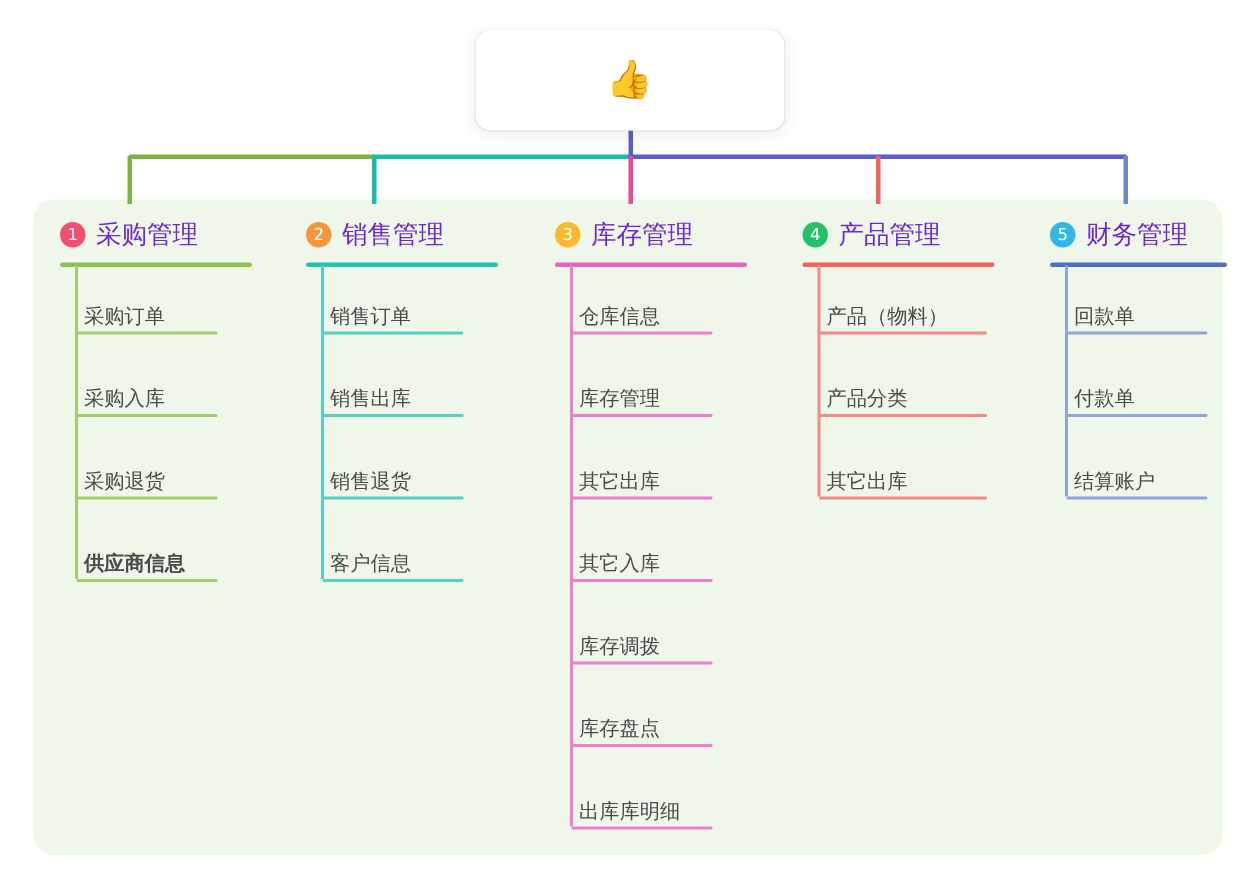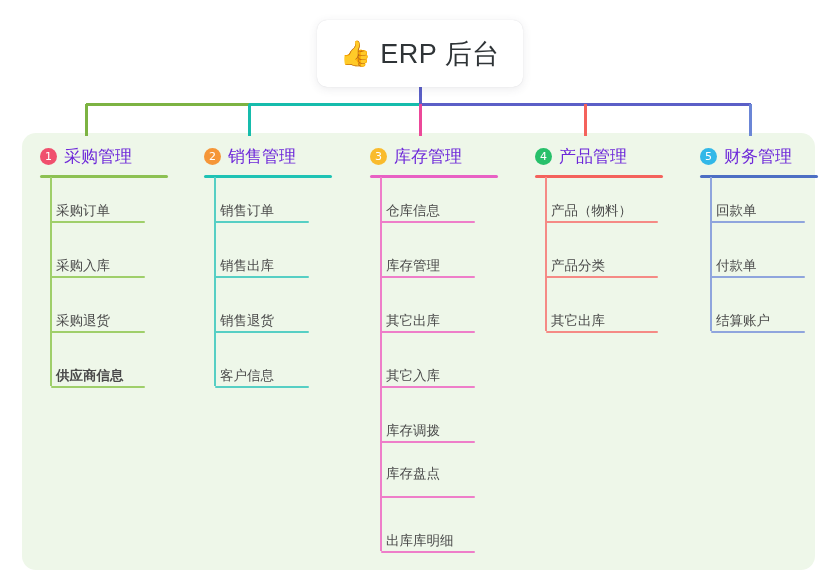--- a/index.html
+++ b/index.html
@@ -127,21 +127,20 @@
     font-size: 13.5px;
     color: #4a4a4a;
     white-space: nowrap;
   }
 </style>
 </head>
 <body>
 
 <div class="root-node">
   <span class="root-emoji">👍</span>
-  <span class="root-title">ERP 后台</span>
 </div>
 
 <div class="panel"></div>
 
 <svg class="wires" viewBox="0 0 839 588" width="839" height="588" xmlns="http://www.w3.org/2000/svg">
 
   <path id="w-trunk" fill="none" stroke-width="3" d="M420.5,87 L420.5,105" stroke="#5b5fc7"></path>
 
   <path id="w-bus-1" fill="none" stroke-width="3" d="M86,104.5 L250,104.5" stroke="#7cb342"></path>
   <path id="w-bus-2" fill="none" stroke-width="3" d="M249,104.5 L420,104.5" stroke="#16bcac"></path>
@@ -205,21 +204,21 @@
         <div class="leaf-label" style="top: 69px;">仓库信息</div>
         <div class="leaf" style="top: 88px; background: rgb(238, 126, 201);"></div>
         <div class="leaf-label" style="top: 124px;">库存管理</div>
         <div class="leaf" style="top: 143px; background: rgb(238, 126, 201);"></div>
         <div class="leaf-label" style="top: 179px;">其它出库</div>
         <div class="leaf" style="top: 198px; background: rgb(238, 126, 201);"></div>
         <div class="leaf-label" style="top: 234px;">其它入库</div>
         <div class="leaf" style="top: 253px; background: rgb(238, 126, 201);"></div>
         <div class="leaf-label" style="top: 289px;">库存调拨</div>
         <div class="leaf" style="top: 308px; background: rgb(238, 126, 201);"></div>
-        <div class="leaf-label" style="top: 332px;">库存盘点</div>
+        <div class="leaf-label" style="top: 344px;">库存盘点</div>
         <div class="leaf" style="top: 363px; background: rgb(238, 126, 201);"></div>
         <div class="leaf-label" style="top: 399px;">出库库明细</div>
         <div class="leaf" style="top: 418px; background: rgb(238, 126, 201);"></div>
       </div>
   </div>
 
   <div class="column" style="left:495px;">
     <div class="col-head">
       <span class="badge" style="background: rgb(39, 192, 106);">4</span>
       <span class="col-title">产品管理</span>

